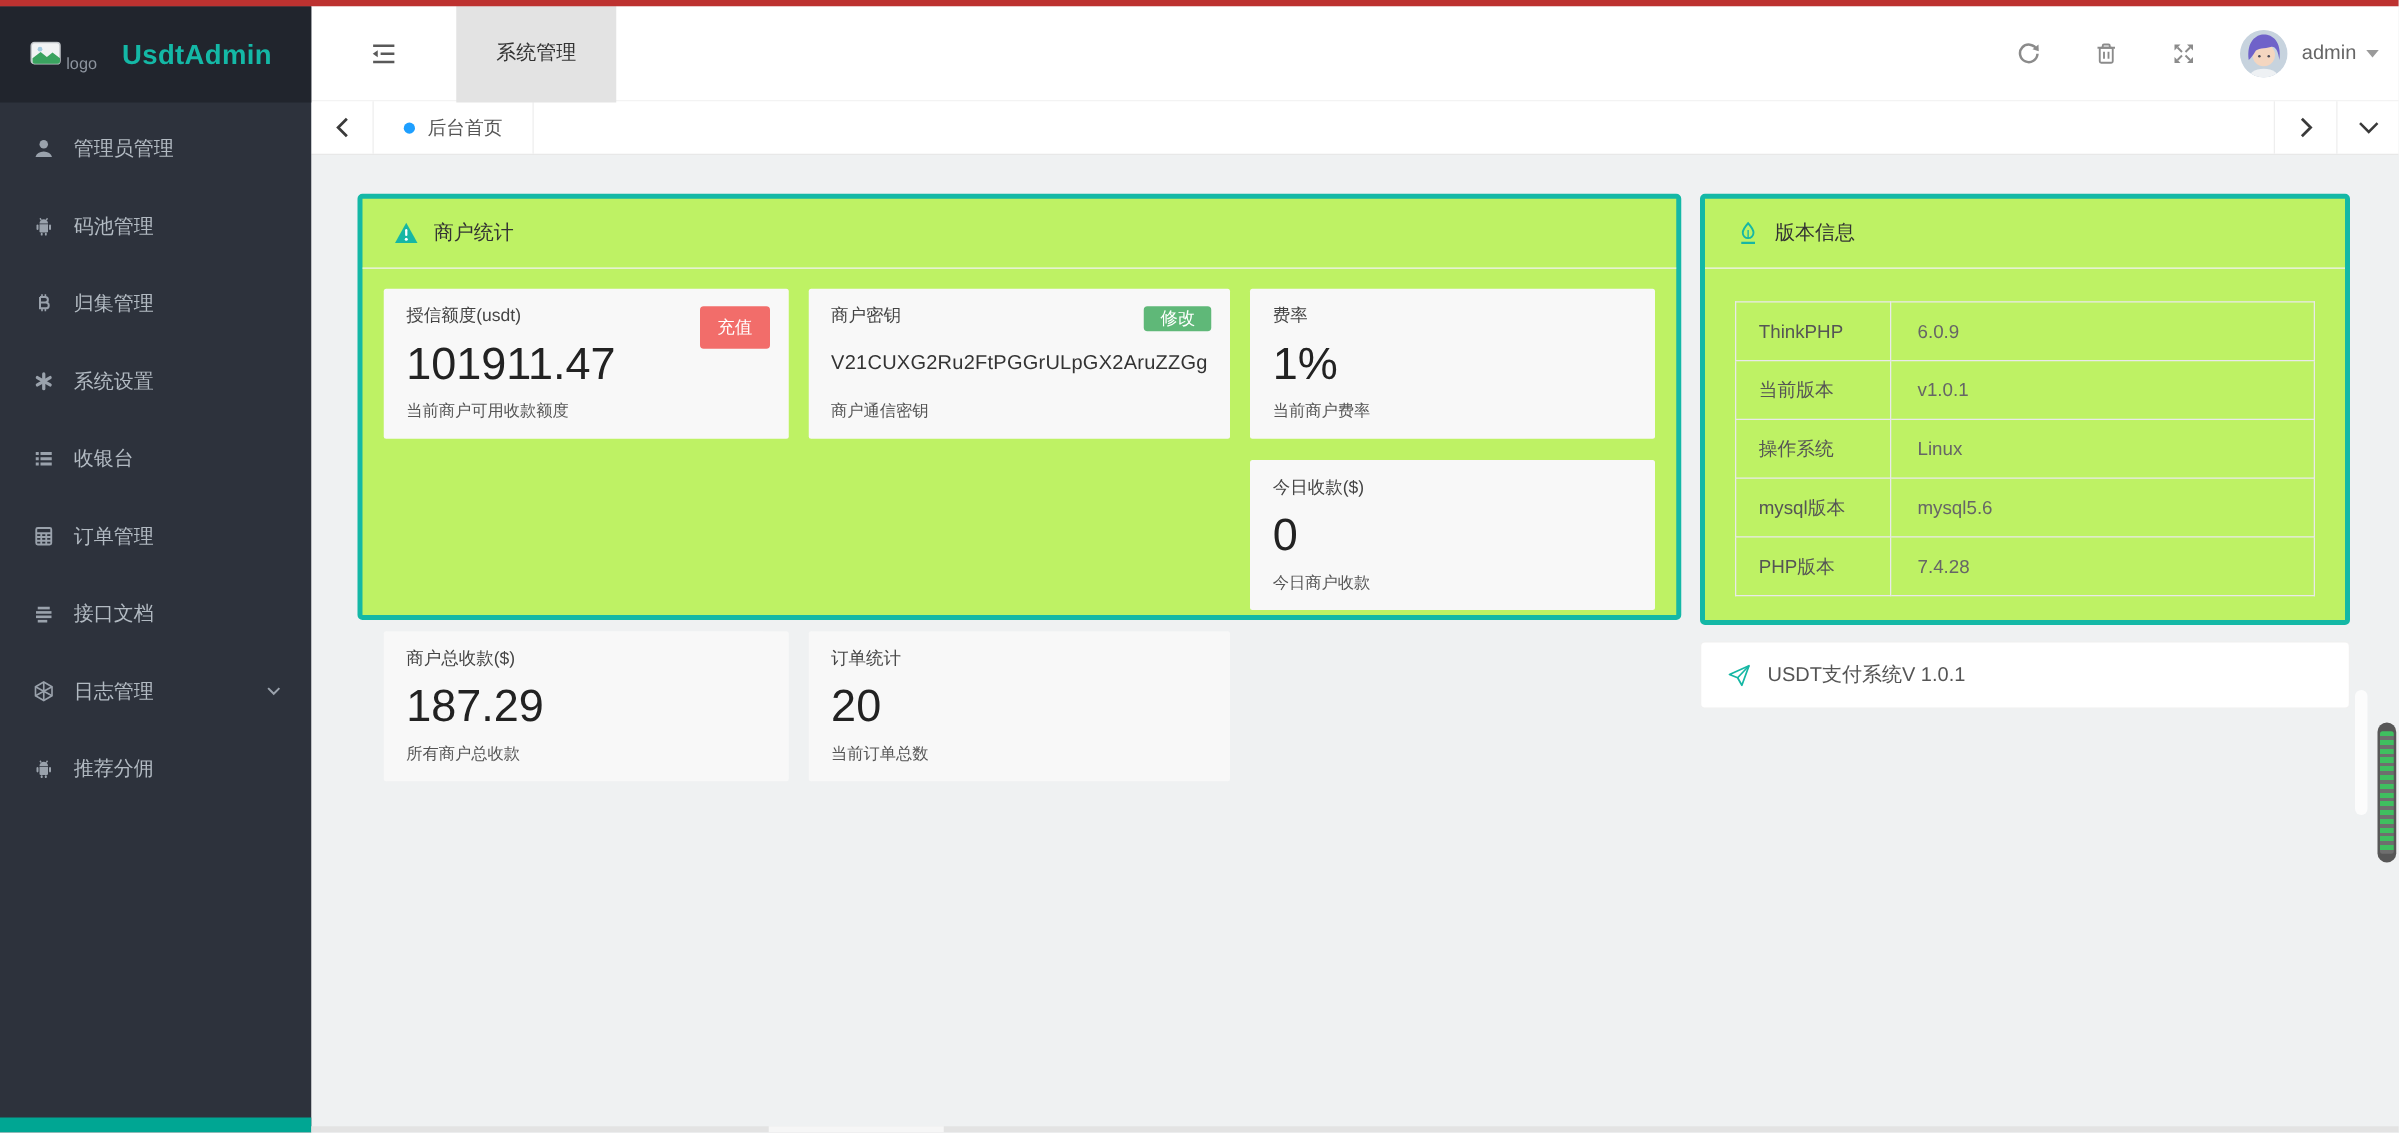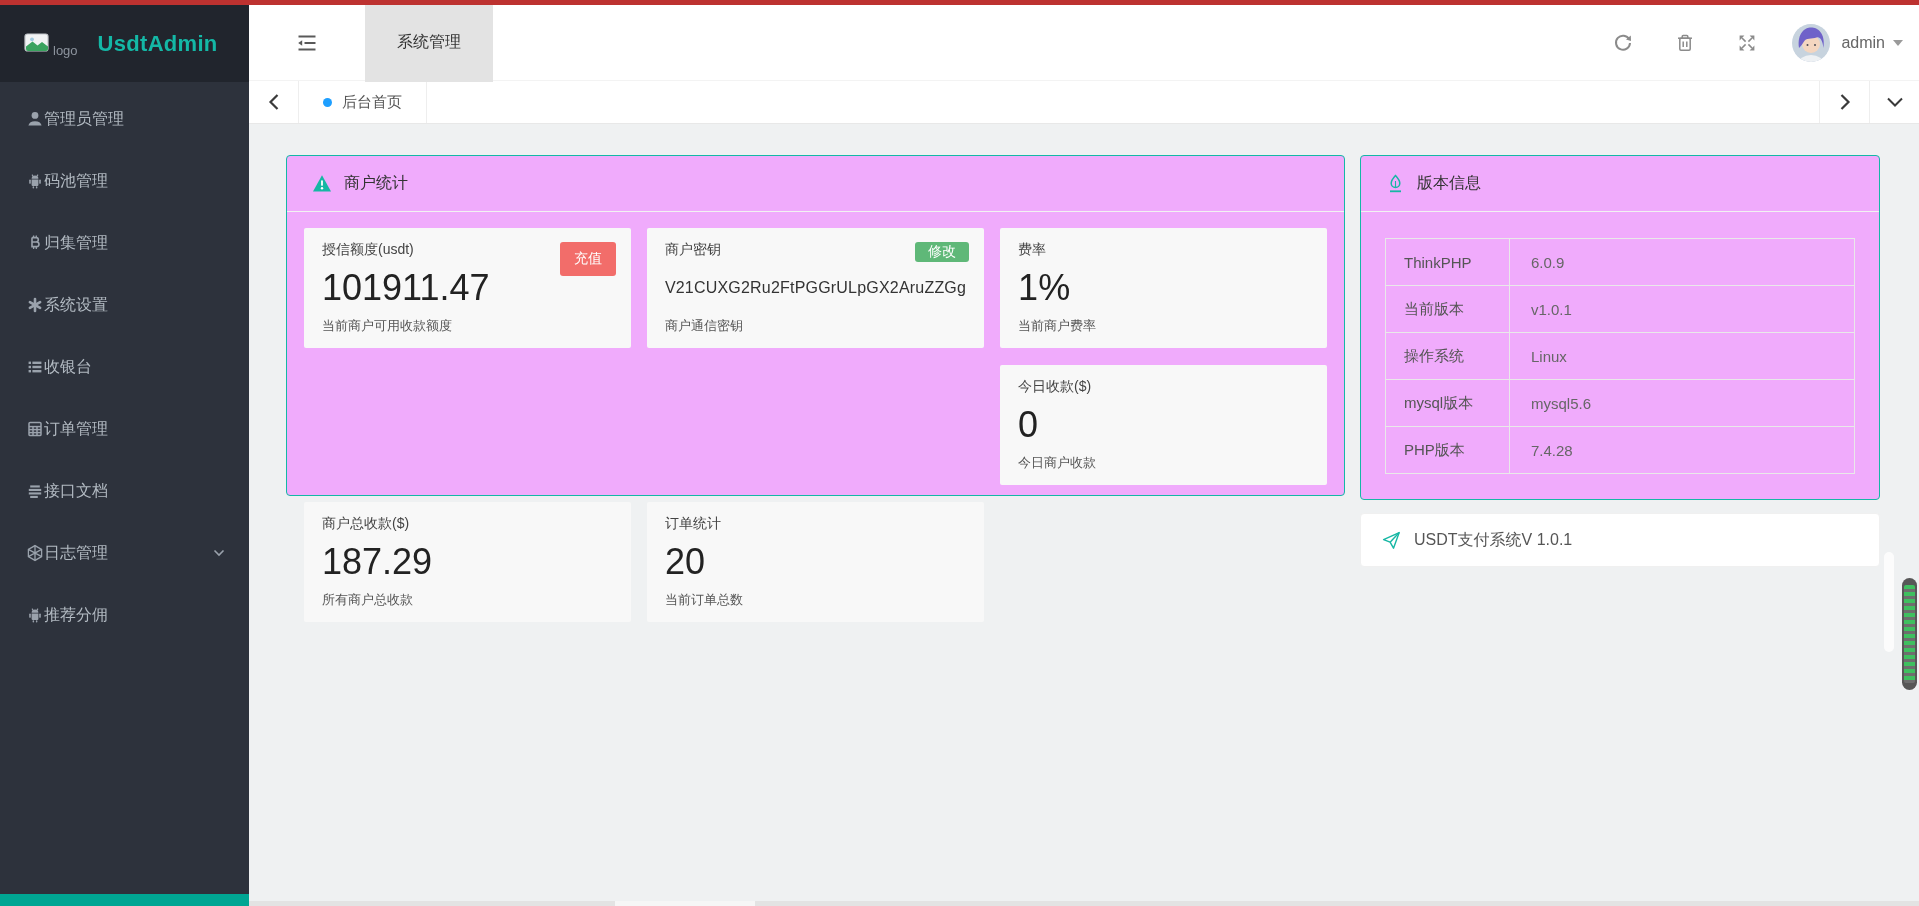--- a/index.html
+++ b/index.html
@@ -15,21 +15,21 @@
   
   .red-line { position:absolute; top:0; left:0; width:1919px; height:5px; background:#bd3230; z-index:60; }
 
   
   .sidebar { position:absolute; top:5px; left:0; width:249px; height:901px; background:#2d323c; z-index:20; }
   .logo-area { height:77px; background:#21252d; display:flex; align-items:center; padding-left:24px; }
   .logo-broken { display:flex; align-items:flex-end; }
   .logo-alt { font-size:13px; color:#8d949e; margin-left:3px; transform:translateY(4px); }
   .app-title { font-size:22px; font-weight:bold; color:#14b8a6; margin-left:20px; letter-spacing:.3px;text-align:right; }
   .menu { padding-top:6px; }
-  .menu-item { height:62px; display:flex; align-items:center; padding:0 24px 0 26px;
+  .menu-item { height:62px; display:flex; align-items:center; gap:15px; padding:0 24px 0 26px;
                color:#b2bac2; font-size:16px; cursor:pointer; }
   .menu-item .icon { color:#9aa2ac; }
   .menu-item .chev { margin-left:auto; color:#9aa2ac; }
   .sidebar-teal { position:absolute; bottom:0; left:0; width:249px; height:12px; background:#00a693; }
 
   
   .topbar { position:absolute; left:249px; top:5px; width:1670px; height:75px; background:#fff;
             display:flex; align-items:center; z-index:10; }
   .fold-btn { width:116px; height:100%; display:flex; align-items:center; justify-content:center; color:#595959; cursor:pointer; }
   .active-tab { width:128px; height:79px; background:#e3e3e3; display:flex; align-items:center; justify-content:center;
@@ -47,21 +47,21 @@
   .tb-box { width:50px; display:flex; align-items:center; justify-content:center; color:#4a4a4a; cursor:pointer; }
   .tb-box-left { border-right:1px solid #eee; }
   .tb-box-right { border-left:1px solid #eee; }
   .tb-tab { display:flex; align-items:center; gap:10px; padding:0 24px; border-right:1px solid #eee;
             font-size:15px; color:#555; cursor:pointer; }
   .dot { width:9px; height:9px; border-radius:50%; background:#1E9FFF; }
   .tb-spacer { flex:1; }
 
   
   .content { position:absolute; left:249px; top:124px; width:1670px; height:782px; background:#eff1f2; }
-  .panel { background:#f0abfc; border:1px solid #14b8a6; border-radius:4px; }
+  .panel { background:#bef264; border:4px solid #14b8a6; border-radius:4px; }
   .panel-header { height:56px; display:flex; align-items:center; gap:12px; padding:0 25px; border-bottom:1px solid #f2f2f2; }
   .panel-title { font-size:16px; color:#333; }
 
   .merchant { position:absolute; left:37px; top:31px; width:1059px; height:341px; overflow:visible; }
   .merchant-body { padding:16px 17px 0; display:grid; grid-template-columns:repeat(3,1fr);
                    grid-auto-rows:120px; gap:17px 16px; }
   .stat-card { background:#f8f8f8; border-radius:2px; padding:13px 18px; position:relative;
                display:flex; flex-direction:column; justify-content:space-between; }
   .stat-label { font-size:14px; color:#444; }
   .stat-value { font-size:36px; color:#222; line-height:1.15; }

